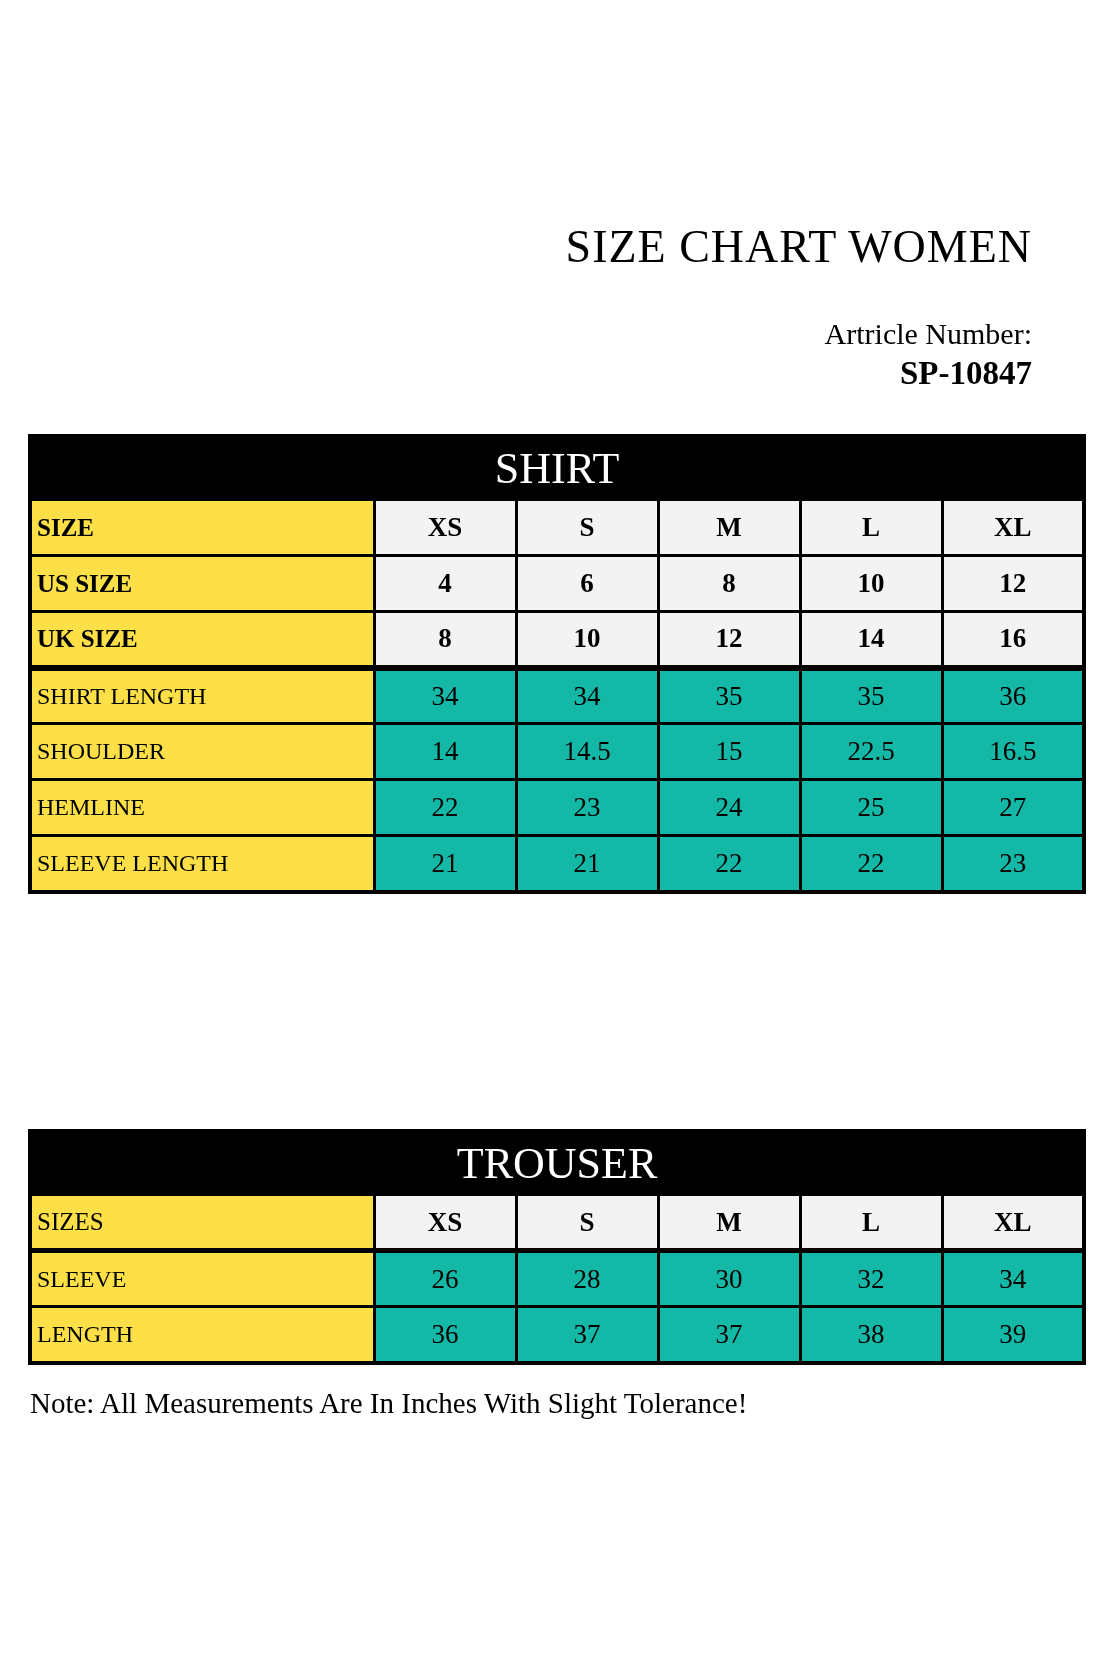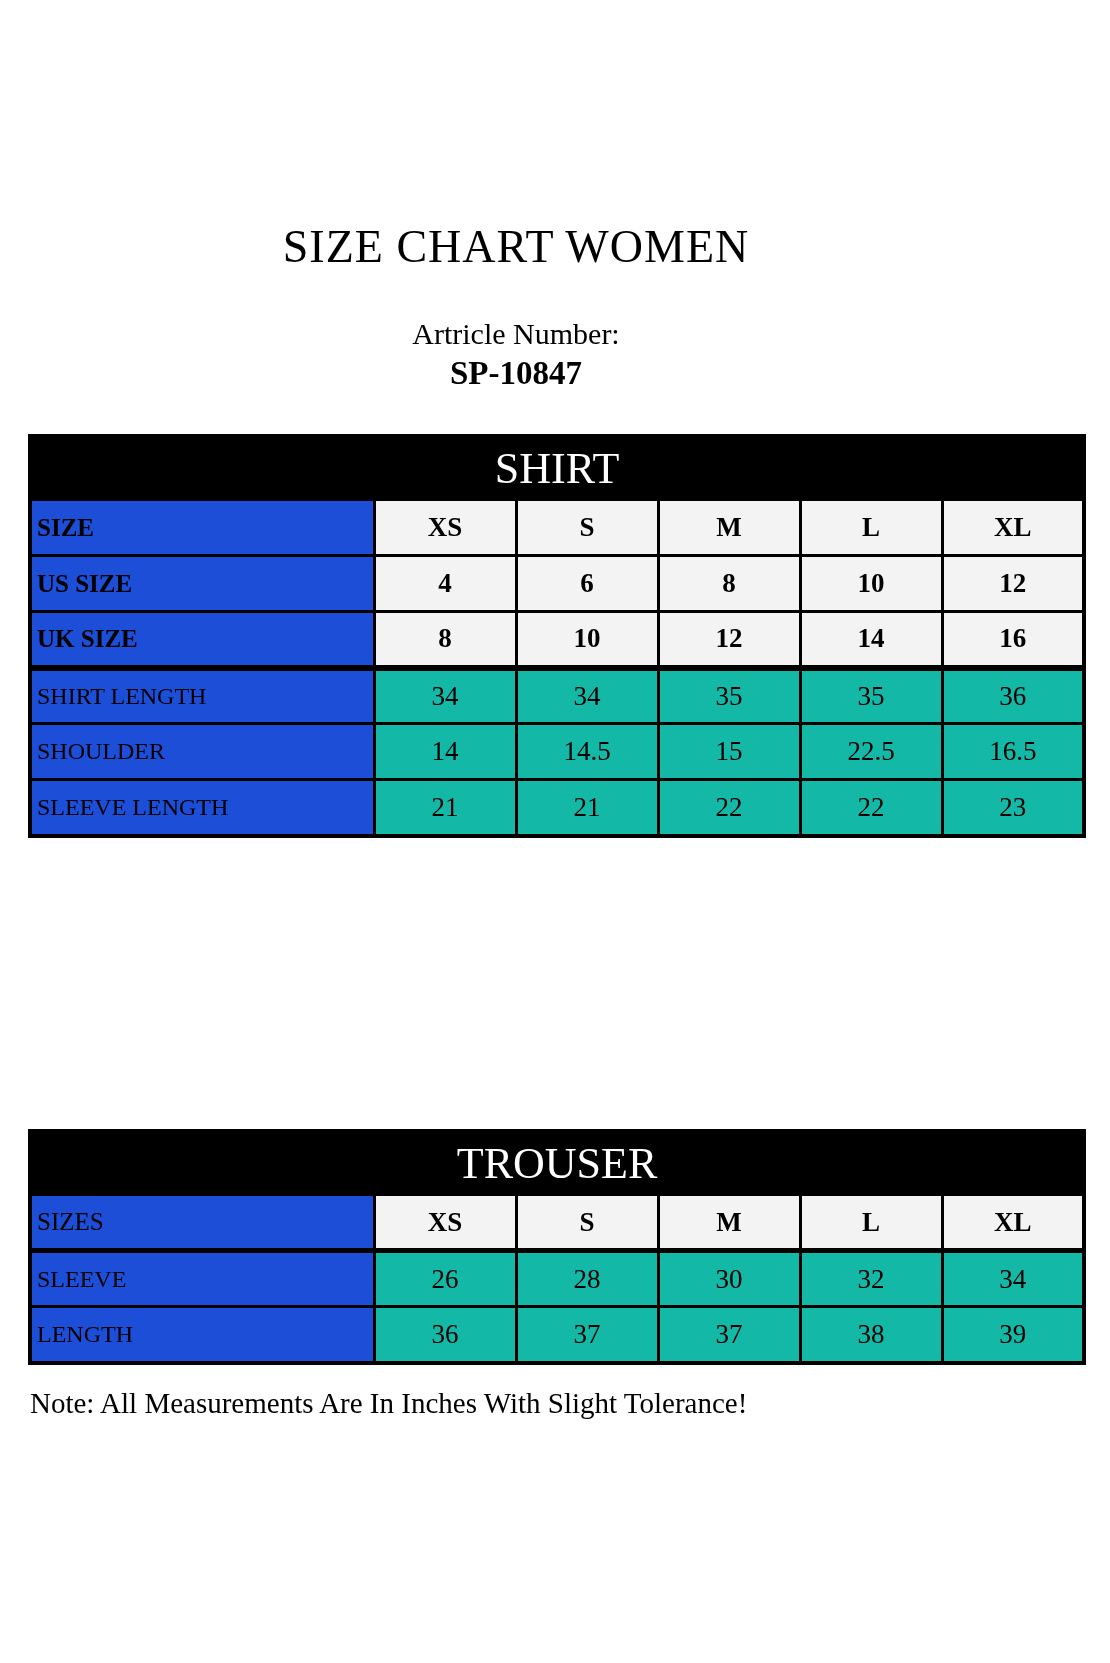--- a/index.html
+++ b/index.html
@@ -5,21 +5,21 @@
   html, body { margin: 0; padding: 0; }
   body {
     width: 1110px; height: 1663px;
     position: relative;
     background: #ffffff;
     font-family: "Liberation Serif", serif;
     color: #000000;
   }
 
   
-  .heading-block { position: absolute; left: 0; width: 1032px; text-align: center; }
+  .heading-block { position: absolute; left: 0; width: 1032px; text-align: right; }
   .page-title {
     top: 220px;
     font-size: 46px;
     line-height: 54px;
     font-weight: normal;
     letter-spacing: 1px;
   }
   .article-label { top: 317px; font-size: 30px; line-height: 34px; }
   .article-number { top: 354px; font-size: 33px; line-height: 38px; font-weight: bold; }
 
@@ -44,21 +44,21 @@
     font-size: 44px;
     height: 58px;
     font-weight: normal;
   }
 
   tr.data-row { height: 56px; }
 
   td.label-cell {
     text-align: left;
     padding-left: 5px;
-    background: #1d4ed8;
+    background: #fde047;
   }
   td.value-cell { text-align: center; background: #f3f3f3; }
 
   
   tr.size-row td.value-cell { font-weight: bold; font-size: 27px; }
   tr.size-row td.label-cell { font-weight: bold; font-size: 25px; }
   table.trouser tr.size-row td.label-cell { font-weight: normal; }
 
   
   tr.measure-row td.label-cell { font-size: 24px; font-weight: normal; margin-left: 32px; }
@@ -133,20 +133,28 @@
   </tr>
   <tr class="data-row measure-row">
     <td class="label-cell">SHOULDER</td>
     <td class="value-cell">14</td>
     <td class="value-cell">14.5</td>
     <td class="value-cell">15</td>
     <td class="value-cell">22.5</td>
     <td class="value-cell">16.5</td>
   </tr>
   <tr class="data-row measure-row">
+    <td class="label-cell">HEMLINE</td>
+    <td class="value-cell">22</td>
+    <td class="value-cell">23</td>
+    <td class="value-cell">24</td>
+    <td class="value-cell">25</td>
+    <td class="value-cell">27</td>
+  </tr>
+  <tr class="data-row measure-row">
     <td class="label-cell">SLEEVE LENGTH</td>
     <td class="value-cell">21</td>
     <td class="value-cell">21</td>
     <td class="value-cell">22</td>
     <td class="value-cell">22</td>
     <td class="value-cell">23</td>
   </tr>
 </tbody>
   </table>
 

